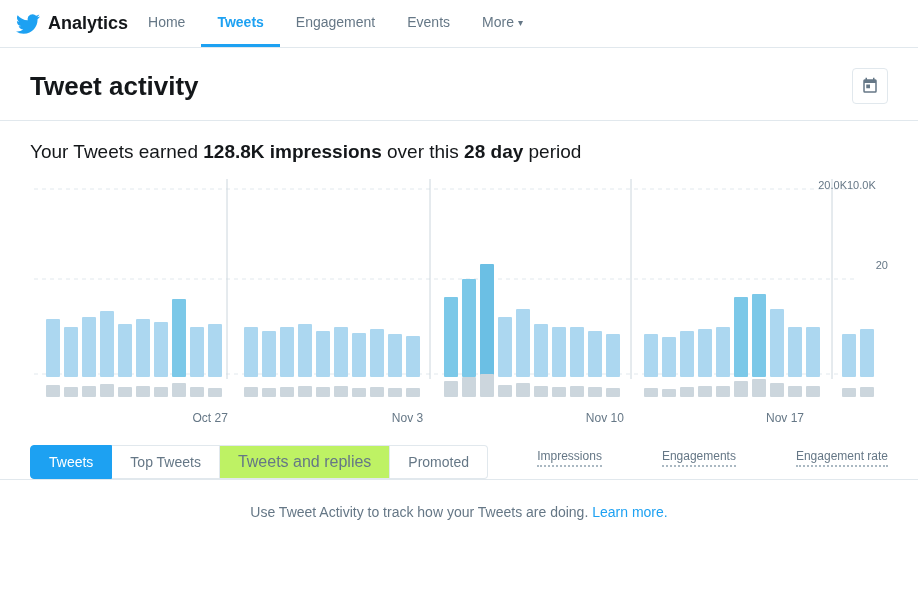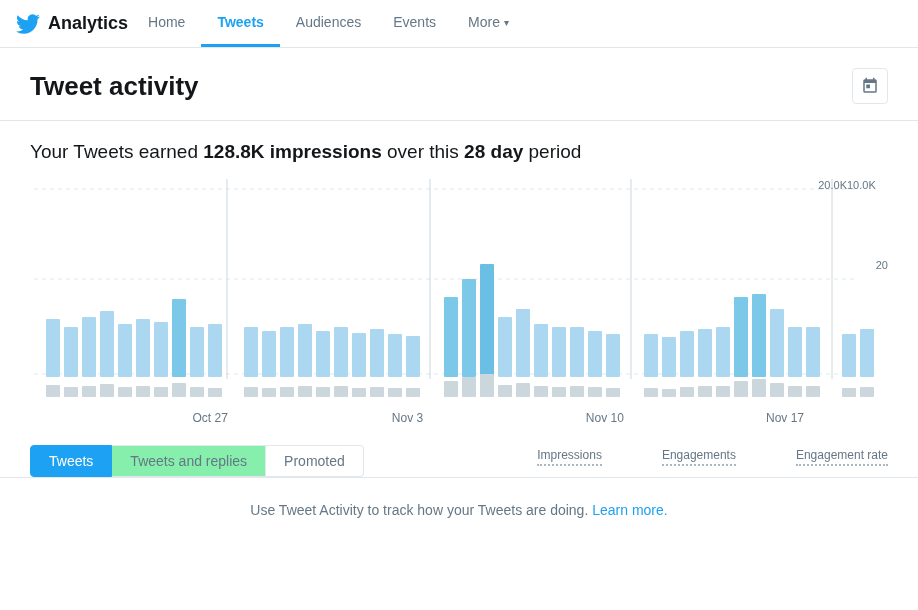--- a/index.html
+++ b/index.html
@@ -11,21 +11,21 @@
 <nav style="display:flex;align-items:center;height:48px;border-bottom:1px solid #e1e8ed;padding:0 16px;gap:0;">
   <div style="display:flex;align-items:center;gap:8px;margin-right:4px;">
     <svg viewBox="0 0 24 24" width="24" height="24" fill="#1da1f2">
       <path d="M23.954 4.569a10 10 0 01-2.825.775 4.958 4.958 0 002.163-2.723 9.99 9.99 0 01-3.127 1.195 4.92 4.92 0 00-8.384 4.482C7.691 8.094 4.066 6.13 1.64 3.161a4.822 4.822 0 00-.666 2.475c0 1.71.87 3.213 2.188 4.096a4.904 4.904 0 01-2.228-.616v.061a4.923 4.923 0 003.946 4.827 4.996 4.996 0 01-2.212.085 4.937 4.937 0 004.604 3.417 9.868 9.868 0 01-6.102 2.105c-.39 0-.779-.023-1.17-.067a13.995 13.995 0 007.557 2.209c9.054 0 13.999-7.496 13.999-13.986 0-.209 0-.42-.015-.63a9.936 9.936 0 002.46-2.548l-.047-.02z"></path>
     </svg>
     <span style="font-size:18px;font-weight:700;color:#14171a;">Analytics</span>
   </div>
   <div style="display:flex;align-items:center;height:100%;">
     <a style="display:flex;align-items:center;height:100%;padding:0 16px;color:#657786;text-decoration:none;font-size:14px;font-weight:500;border-bottom:3px solid transparent;cursor:pointer;">Home</a>
     <a style="display:flex;align-items:center;height:100%;padding:0 16px;color:#1da1f2;text-decoration:none;font-size:14px;font-weight:700;border-bottom:3px solid #1da1f2;cursor:pointer;">Tweets</a>
-    <a style="display:flex;align-items:center;height:100%;padding:0 16px;color:#657786;text-decoration:none;font-size:14px;font-weight:500;border-bottom:3px solid transparent;cursor:pointer;">Audiences</a>
+    <a style="display:flex;align-items:center;height:100%;padding:0 16px;color:#657786;text-decoration:none;font-size:14px;font-weight:500;border-bottom:3px solid transparent;cursor:pointer;">Engagement</a>
     <a style="display:flex;align-items:center;height:100%;padding:0 16px;color:#657786;text-decoration:none;font-size:14px;font-weight:500;border-bottom:3px solid transparent;cursor:pointer;">Events</a>
     <a style="display:flex;align-items:center;height:100%;padding:0 16px;color:#657786;text-decoration:none;font-size:14px;font-weight:500;border-bottom:3px solid transparent;cursor:pointer;gap:4px;">
       <span>More</span>
       <span style="font-size:10px;">▾</span>
     </a>
   </div>
 </nav>
 
 <div style="display:flex;align-items:center;justify-content:space-between;padding:20px 30px 16px;border-bottom:1px solid #e1e8ed;">
   <h1 style="font-size:26px;font-weight:700;color:#14171a;">Tweet activity</h1>
@@ -157,21 +157,22 @@
     <span style="position:absolute;left:21%;font-size:12px;color:#657786;transform:translateX(-50%);">Oct 27</span>
     <span style="position:absolute;left:44%;font-size:12px;color:#657786;transform:translateX(-50%);">Nov 3</span>
     <span style="position:absolute;left:67%;font-size:12px;color:#657786;transform:translateX(-50%);">Nov 10</span>
     <span style="position:absolute;left:88%;font-size:12px;color:#657786;transform:translateX(-50%);">Nov 17</span>
   </div>
 </div>
 
 <div style="padding:12px 30px 0;display:flex;align-items:center;border-bottom:1px solid #e1e8ed;">
   <div style="display:flex;">
     <button style="padding:7px 18px;font-size:14px;color:#fff;cursor:pointer;border:1px solid #1da1f2;background:#1da1f2;border-radius:4px 0 0 4px;font-weight:500;">Tweets</button>
-    <button style="padding:7px 18px;font-size:14px;color:#657786;cursor:pointer;border:1px solid #e1e8ed;border-left:none;background:#86efac;font-weight:500;">Tweets and replies</button>
+    <button style="padding:7px 18px;font-size:14px;color:#657786;cursor:pointer;border:1px solid #e1e8ed;border-left:none;background:#fff;font-weight:500;">Top Tweets</button>
+    <button style="padding:7px 18px;font-size:16px;color:#657786;cursor:pointer;border:1px solid #e1e8ed;border-left:none;background:#bef264;font-weight:500;">Tweets and replies</button>
     <button style="padding:7px 18px;font-size:14px;color:#657786;cursor:pointer;border:1px solid #e1e8ed;border-left:none;background:#fff;border-radius:0 4px 4px 0;font-weight:500;">Promoted</button>
   </div>
   <div style="display:flex;margin-left:auto;gap:60px;padding-bottom:8px;">
     <span style="font-size:12px;color:#657786;border-bottom:2px dotted #aab8c2;padding-bottom:2px;cursor:pointer;">Impressions</span>
     <span style="font-size:12px;color:#657786;border-bottom:2px dotted #aab8c2;padding-bottom:2px;cursor:pointer;">Engagements</span>
     <span style="font-size:12px;color:#657786;border-bottom:2px dotted #aab8c2;padding-bottom:2px;cursor:pointer;">Engagement rate</span>
   </div>
 </div>
 
 <div style="padding:24px 17px;font-size:14px;color:#657786;text-align:center;">

